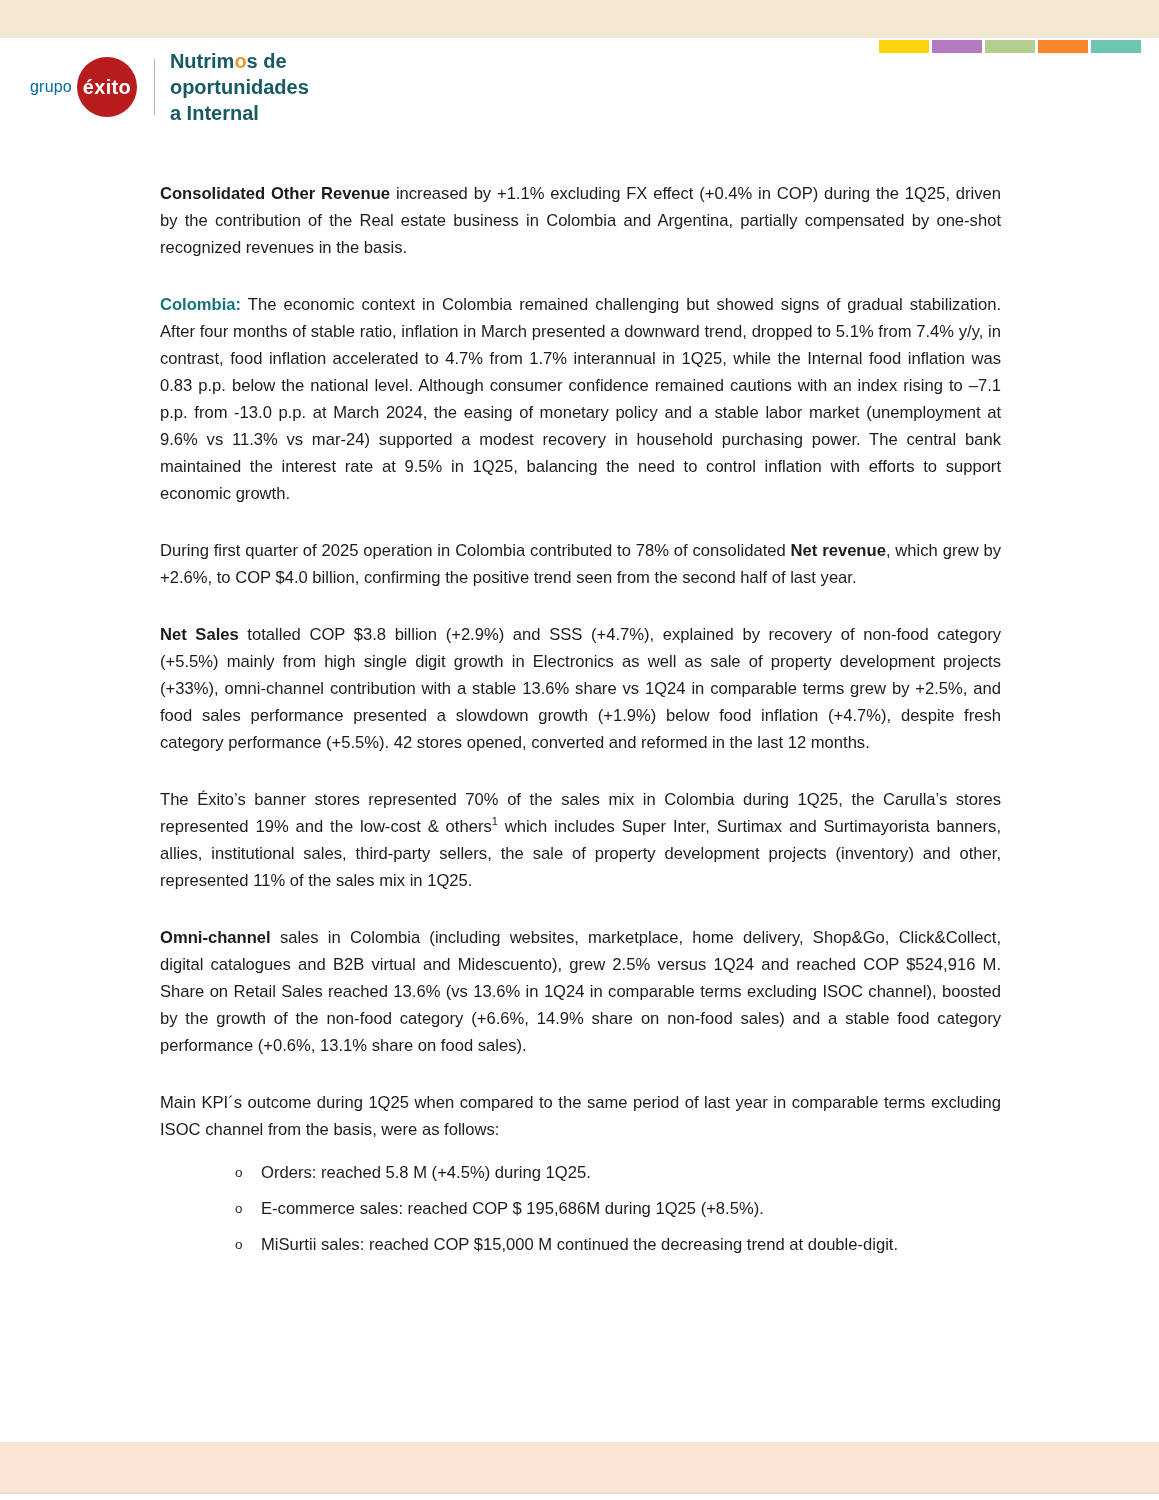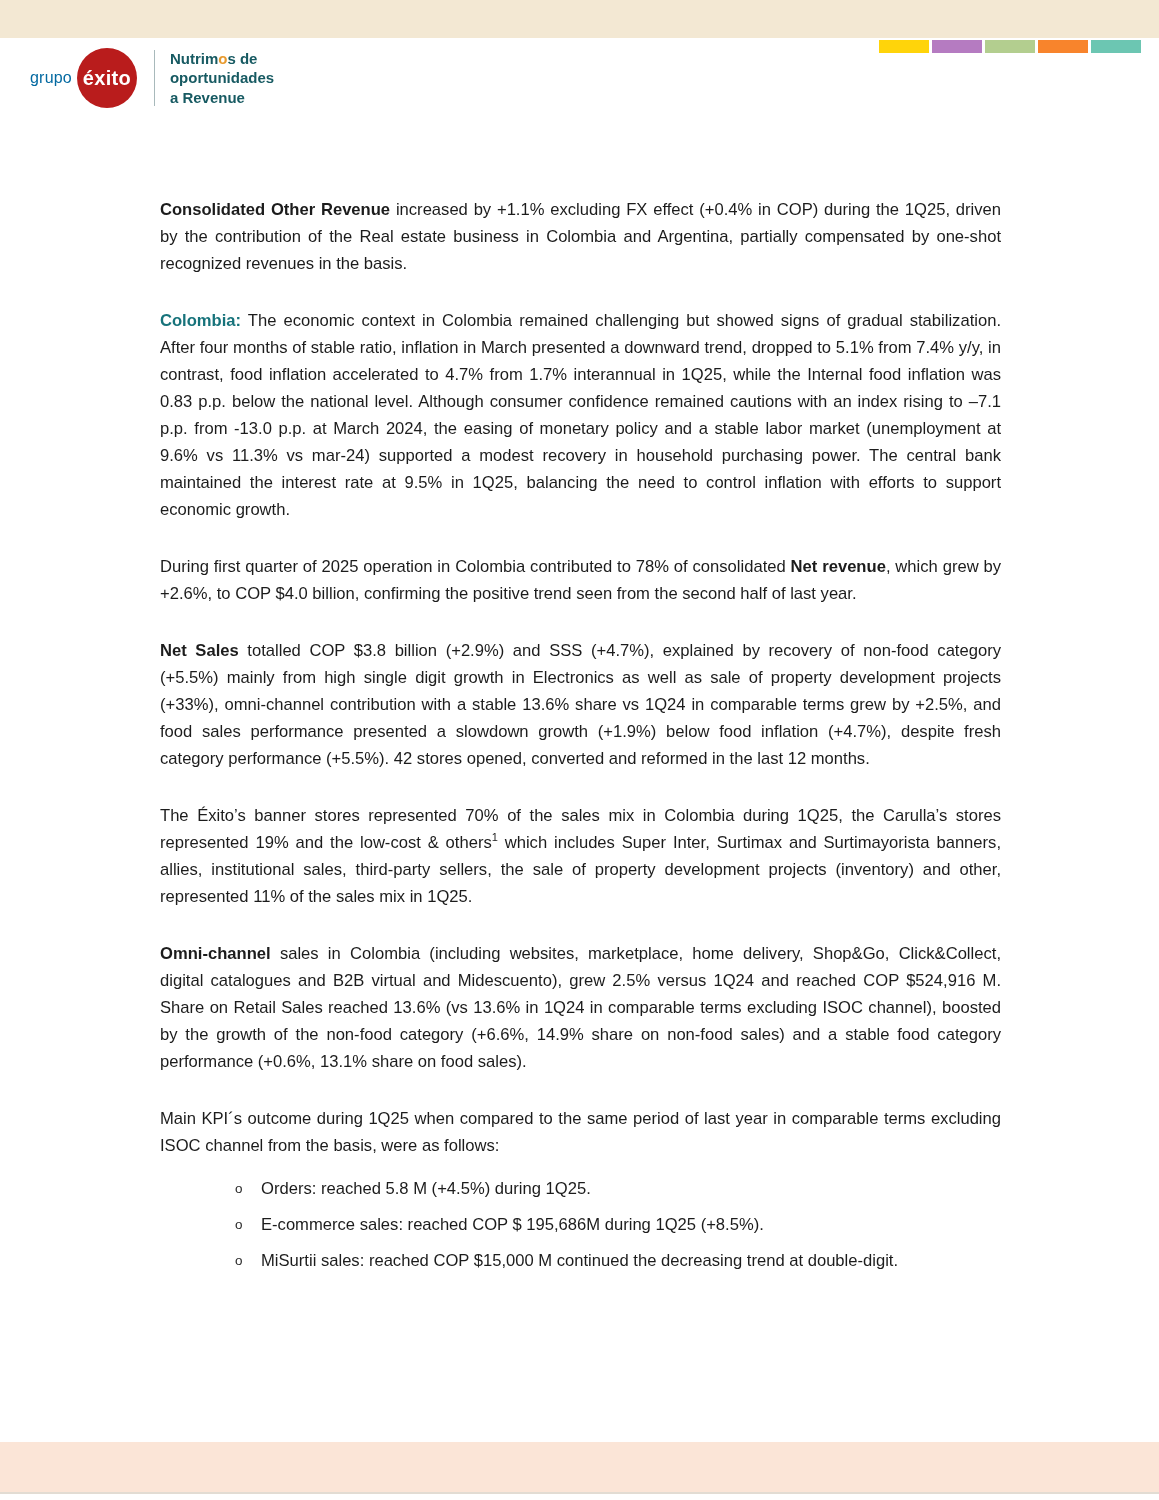--- a/index.html
+++ b/index.html
@@ -58,30 +58,30 @@
     font-size: 20px;
     letter-spacing: 0.3px;
   }
   .logo-divider {
     width: 1px;
     height: 56px;
     background: #A8B9BB;
     margin: 0 15px 0 17px;
   }
   .tagline {
-    font-size: 15px;
+    font-size: 20px;
     font-weight: 700;
     color: #175A62;
     line-height: 1.3;
   }
   
   .content {
     position: absolute;
     left: 160px;
-    top: 196px;
+    top: 180px;
     width: 841px;
     color: #1C1C1C;
   }
   .content p {
     font-size: 16.6px;
     line-height: 27px;
     text-align: justify;
     margin: 0 0 30px 0;
   }
   .content p.tight { margin-bottom: 16px; }
@@ -135,21 +135,21 @@
 
   <div class="logo-row">
     <span class="brand-prefix">grupo</span>
     <div class="brand-circle" style="background: #b91c1c;">
       <span>éxito</span>
     </div>
     <div class="logo-divider"></div>
     <div class="tagline">
       <div><span>Nutrim</span><span style="color: rgb(232, 154, 46);">o</span><span>s de</span></div>
       <div>oportunidades</div>
-      <div>a Revenue</div>
+      <div>a Internal</div>
     </div>
   </div>
 
   <div class="content">
     <p><span class="seg-bold">Consolidated Other Revenue</span><span> increased by +1.1% excluding FX effect (+0.4% in COP) during the 1Q25, driven by the contribution of the Real estate business in Colombia and Argentina, partially compensated by one-shot recognized revenues in the basis.</span></p>
     <p><span class="seg-bold" style="color: rgb(23, 115, 123);">Colombia:</span><span> The economic context in Colombia remained challenging but showed signs of gradual stabilization.  After four months of stable ratio, inflation in March presented a downward trend, dropped to 5.1% from 7.4% y/y, in contrast, food inflation accelerated to 4.7% from 1.7% interannual in 1Q25, while the Internal food inflation was 0.83 p.p. below the national level. Although consumer confidence remained cautions with an index rising to –7.1 p.p. from -13.0 p.p. at March 2024, the easing of monetary policy and a stable labor market (unemployment at 9.6% vs 11.3% vs mar-24) supported a modest recovery in household purchasing power. The central bank maintained the interest rate at 9.5% in 1Q25, balancing the need to control inflation with efforts to support economic growth.</span></p>
     <p><span>During first quarter of 2025 operation in Colombia contributed to 78% of consolidated </span><span class="seg-bold">Net revenue</span><span>, which grew by +2.6%, to COP $4.0 billion, confirming the positive trend seen from the second half of last year.</span></p>
     <p><span class="seg-bold">Net Sales</span><span> totalled COP $3.8 billion (+2.9%) and SSS (+4.7%), explained by recovery of non-food category (+5.5%) mainly from high single digit growth in Electronics as well as sale of property development projects (+33%), omni-channel contribution with a stable 13.6% share vs 1Q24 in comparable terms grew by +2.5%, and food sales performance presented a slowdown growth (+1.9%) below food inflation (+4.7%), despite fresh category performance (+5.5%). 42 stores opened, converted and reformed in the last 12 months.</span></p>
     <p><span>The Éxito’s banner stores represented 70% of the sales mix in Colombia during 1Q25, the Carulla’s stores represented 19% and the low-cost &amp; others</span><sup class="fn">1</sup><span> which includes Super Inter, Surtimax and Surtimayorista banners, allies, institutional sales, third-party sellers, the sale of property development projects (inventory) and other, represented 11% of the sales mix in 1Q25.</span></p>
     <p><span class="seg-bold">Omni-channel</span><span> sales in Colombia (including websites, marketplace, home delivery, Shop&amp;Go, Click&amp;Collect, digital catalogues and B2B virtual and Midescuento), grew 2.5% versus 1Q24 and reached COP $524,916 M. Share on Retail Sales reached 13.6% (vs 13.6% in 1Q24 in comparable terms excluding ISOC channel), boosted by the growth of the non-food category (+6.6%, 14.9% share on non-food sales) and a stable food category  performance (+0.6%, 13.1% share on food sales).</span></p>

